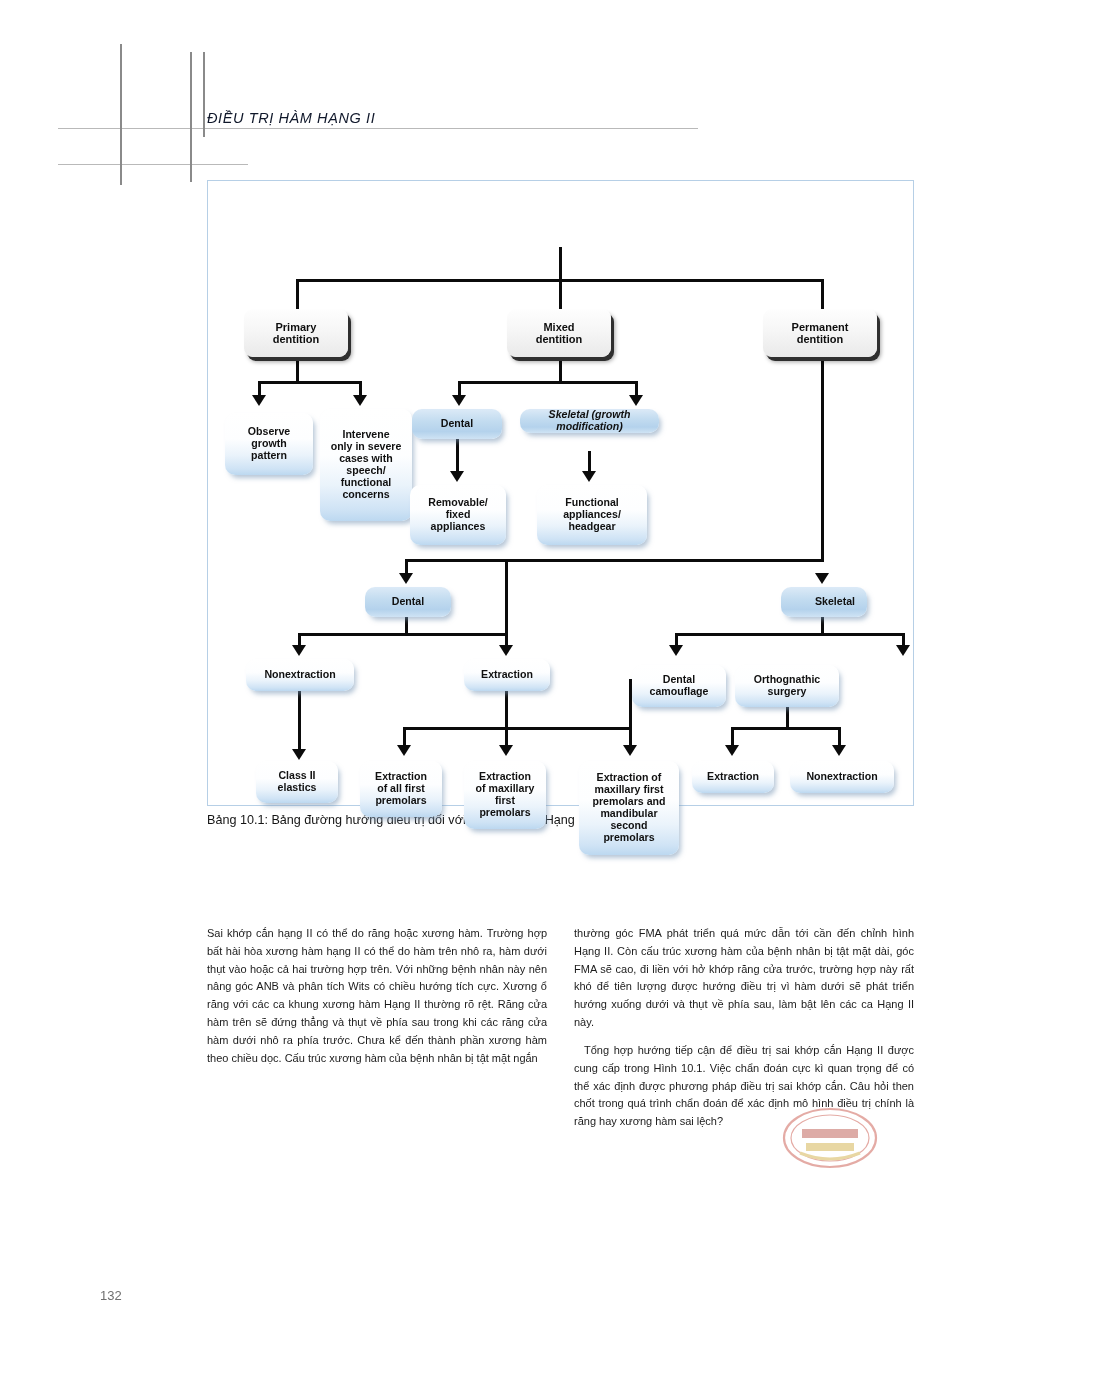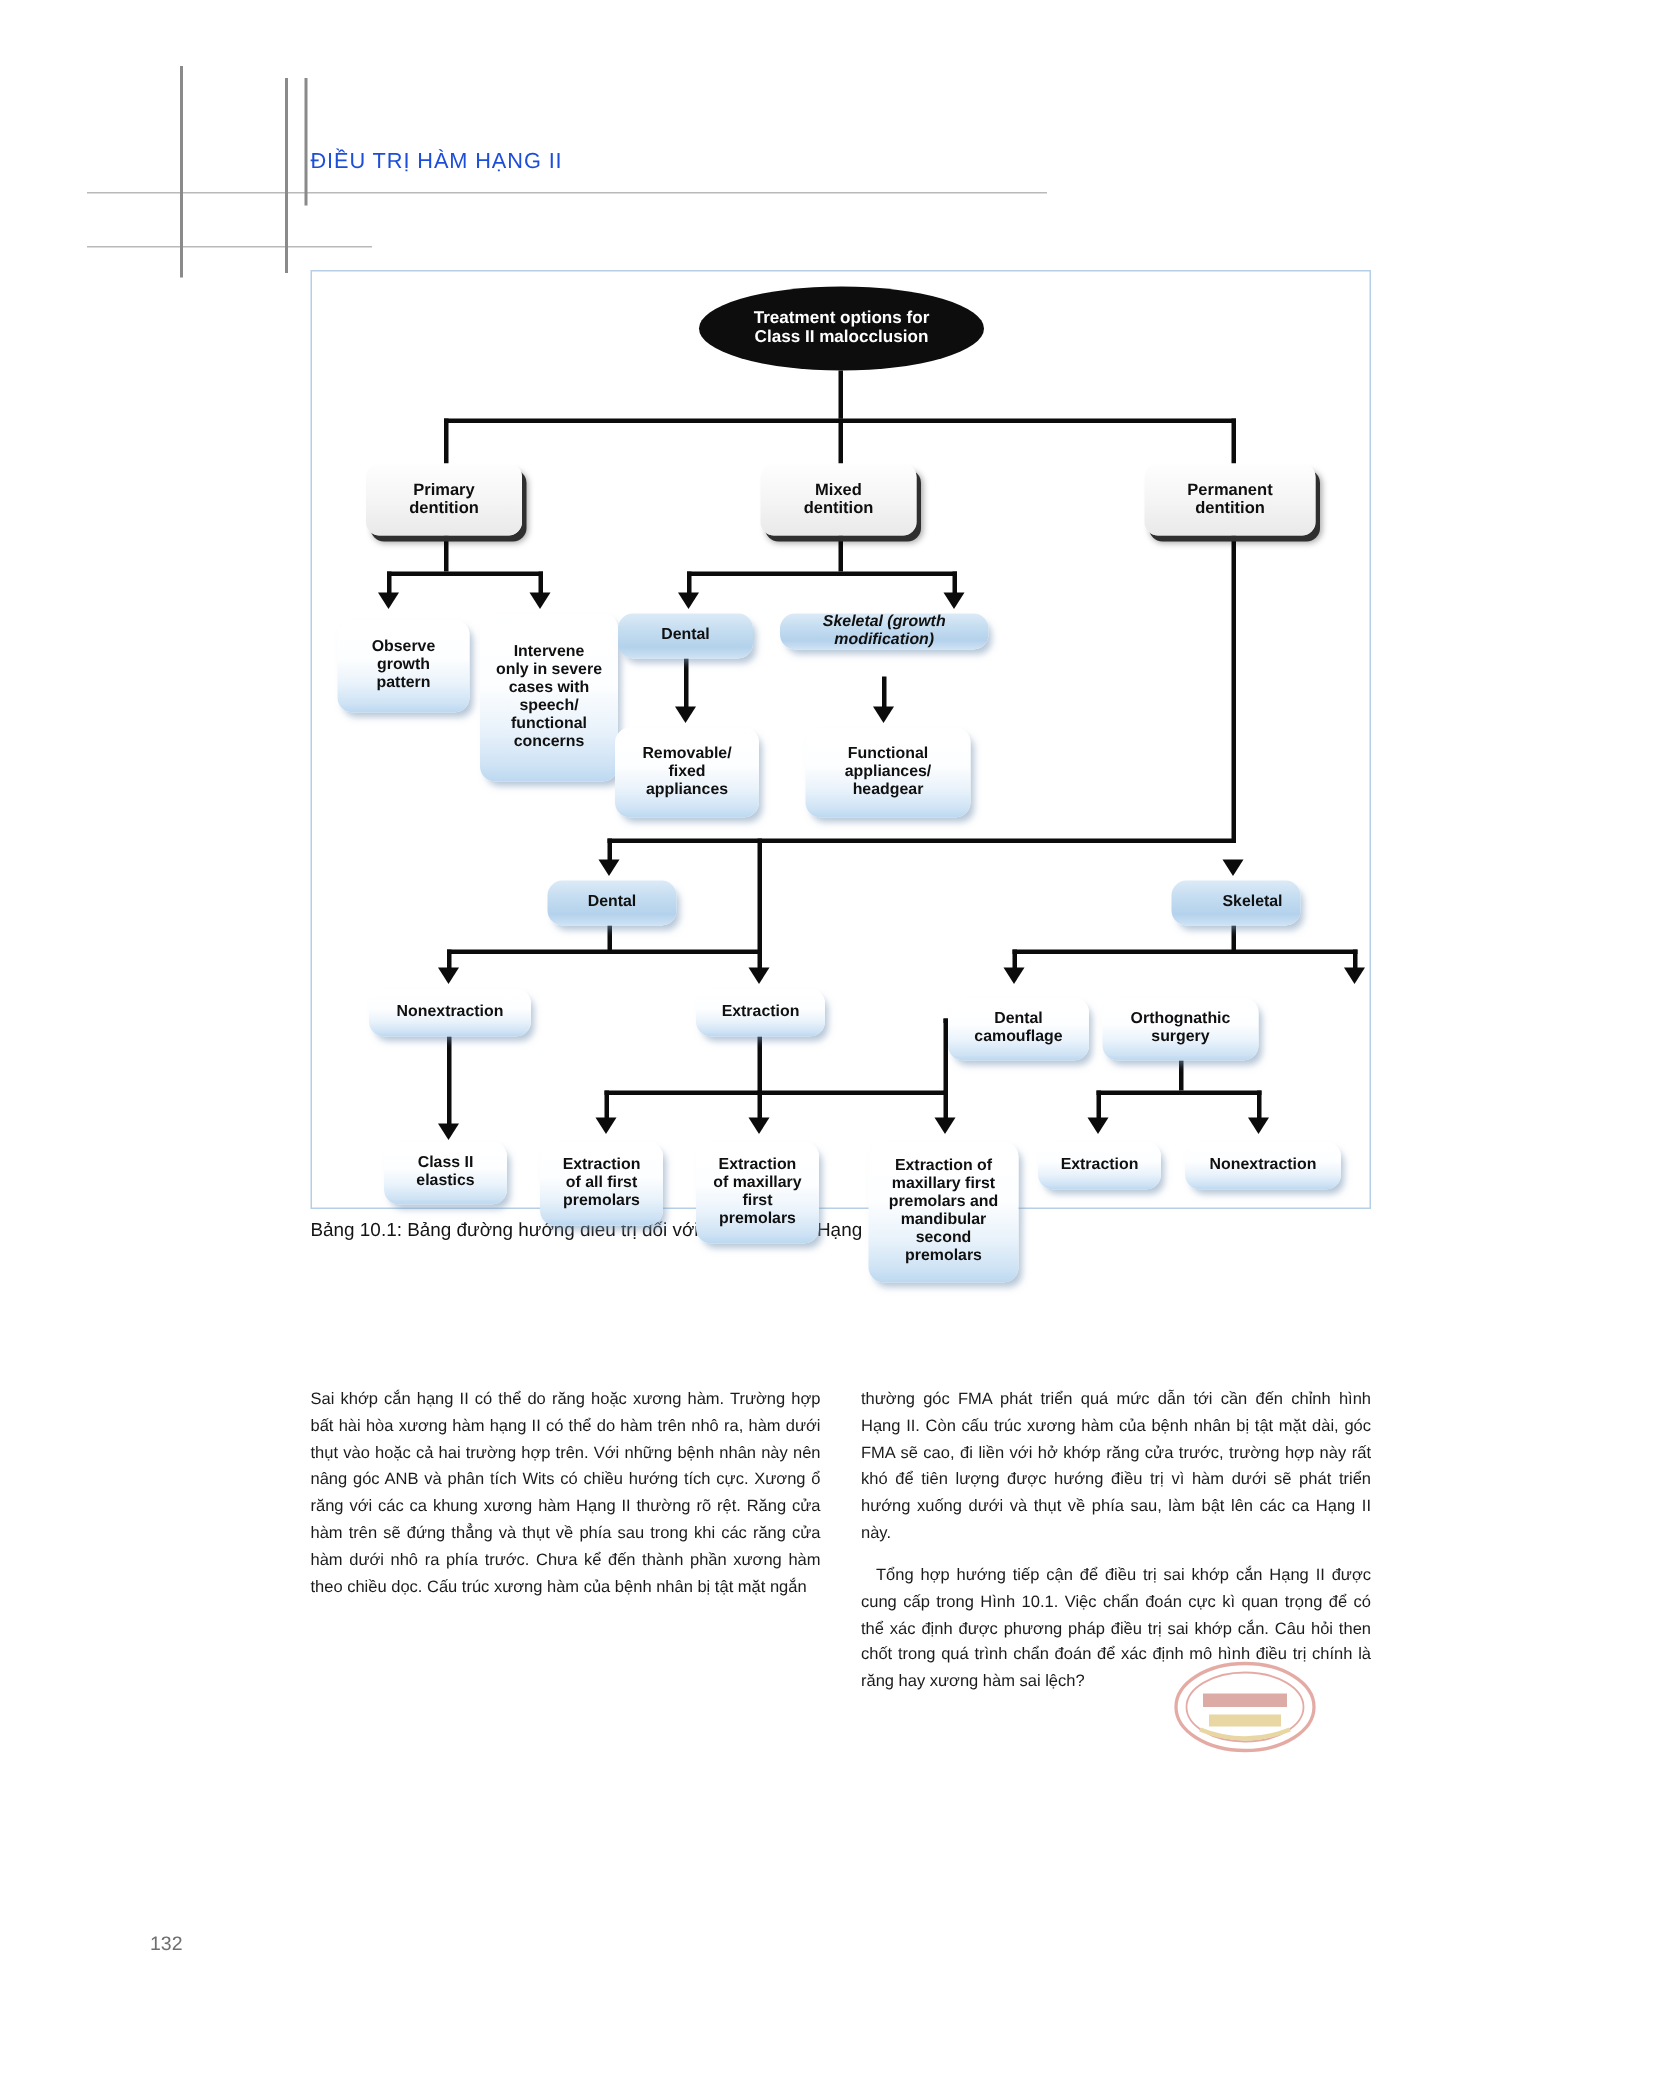--- a/index.html
+++ b/index.html
@@ -41,25 +41,26 @@
     font-weight: bold;
     letter-spacing: -4px;
     line-height: 1;
     color: transparent;
     -webkit-text-stroke: 2.2px #111111;
     user-select: none;
   }
   #chapter-title {
     position: absolute;
     left: 207px;
-    top: 100px;
+    top: 110px;
     font-size: 14.5px;
     letter-spacing: 0.6px;
-    color: #1d4ed8;
+    color: #0f172a;
     white-space: nowrap;
+    font-style: italic;
   }
 
   
   #figure-panel {
     position: absolute;
     left: 207px;
     top: 180px;
     width: 707px;
     height: 626px;
     border: 1px solid #b6cfe6;
@@ -220,23 +221,20 @@
 <div id="figure-panel">
   <div id="flow-canvas">
 
     <div class="cline-v" style="left:351px; top:66px;  height:32px;"></div>
     <div class="cline-h" style="left:36px;  top:47px;  width:0px;"></div>
     <div class="cline-h" style="left:88px;  top:98px;  width:528px;"></div>
     <div class="cline-v" style="left:88px;  top:98px;  height:30px;"></div>
     <div class="cline-v" style="left:351px; top:98px;  height:30px;"></div>
     <div class="cline-v" style="left:613px; top:98px;  height:30px;"></div>
 
-    <div class="node root" style="left:258px; top:10px; width:190px; height:56px;">
-      <span>Treatment options for<br>Class II malocclusion</span>
-    </div>
 
     <div class="node grey" style="left:36px; top:128px; width:104px; height:48px;">
       <span>Primary<br>dentition</span>
     </div>
     <div class="node grey" style="left:299px; top:128px; width:104px; height:48px;">
       <span>Mixed<br>dentition</span>
     </div>
     <div class="node grey" style="left:555px; top:128px; width:114px; height:48px;">
       <span>Permanent<br>dentition</span>
     </div>

